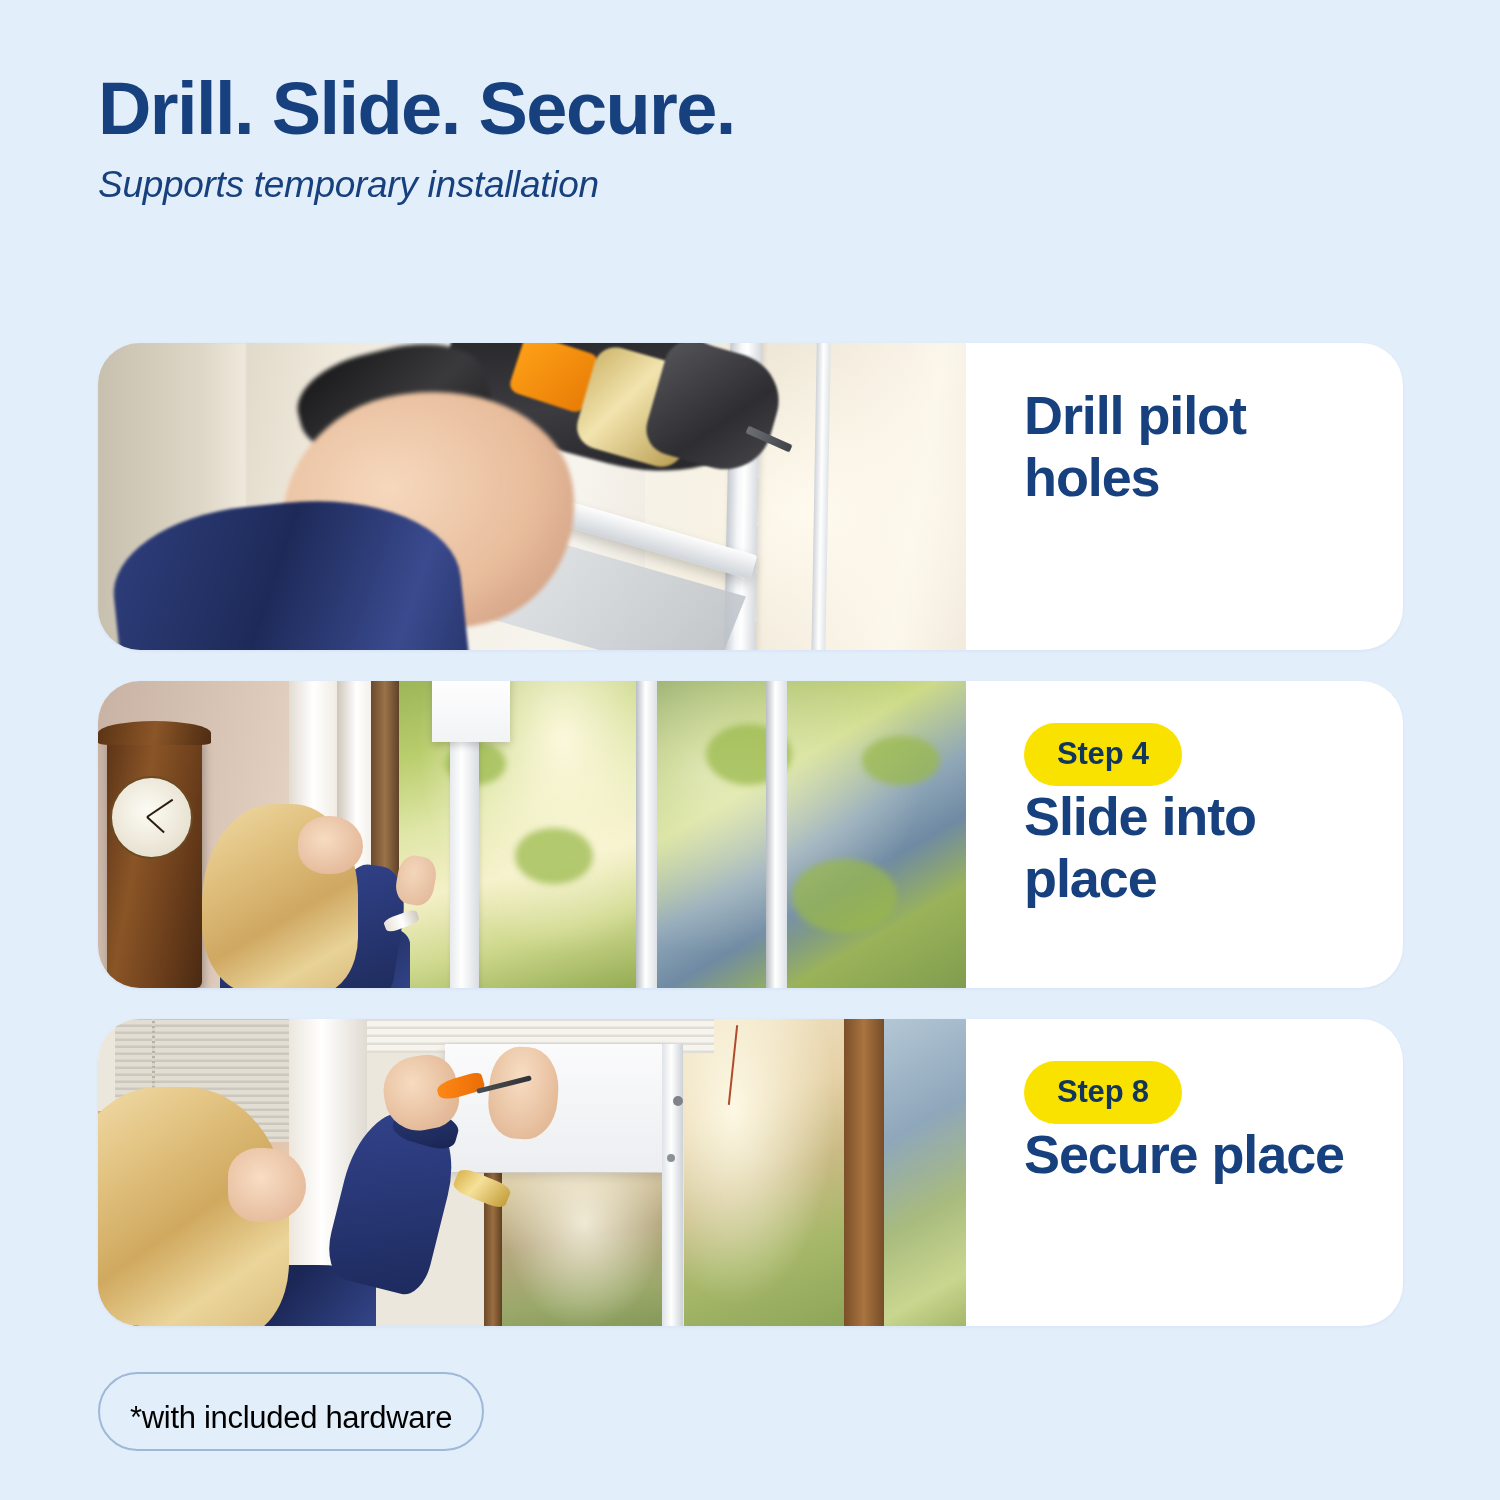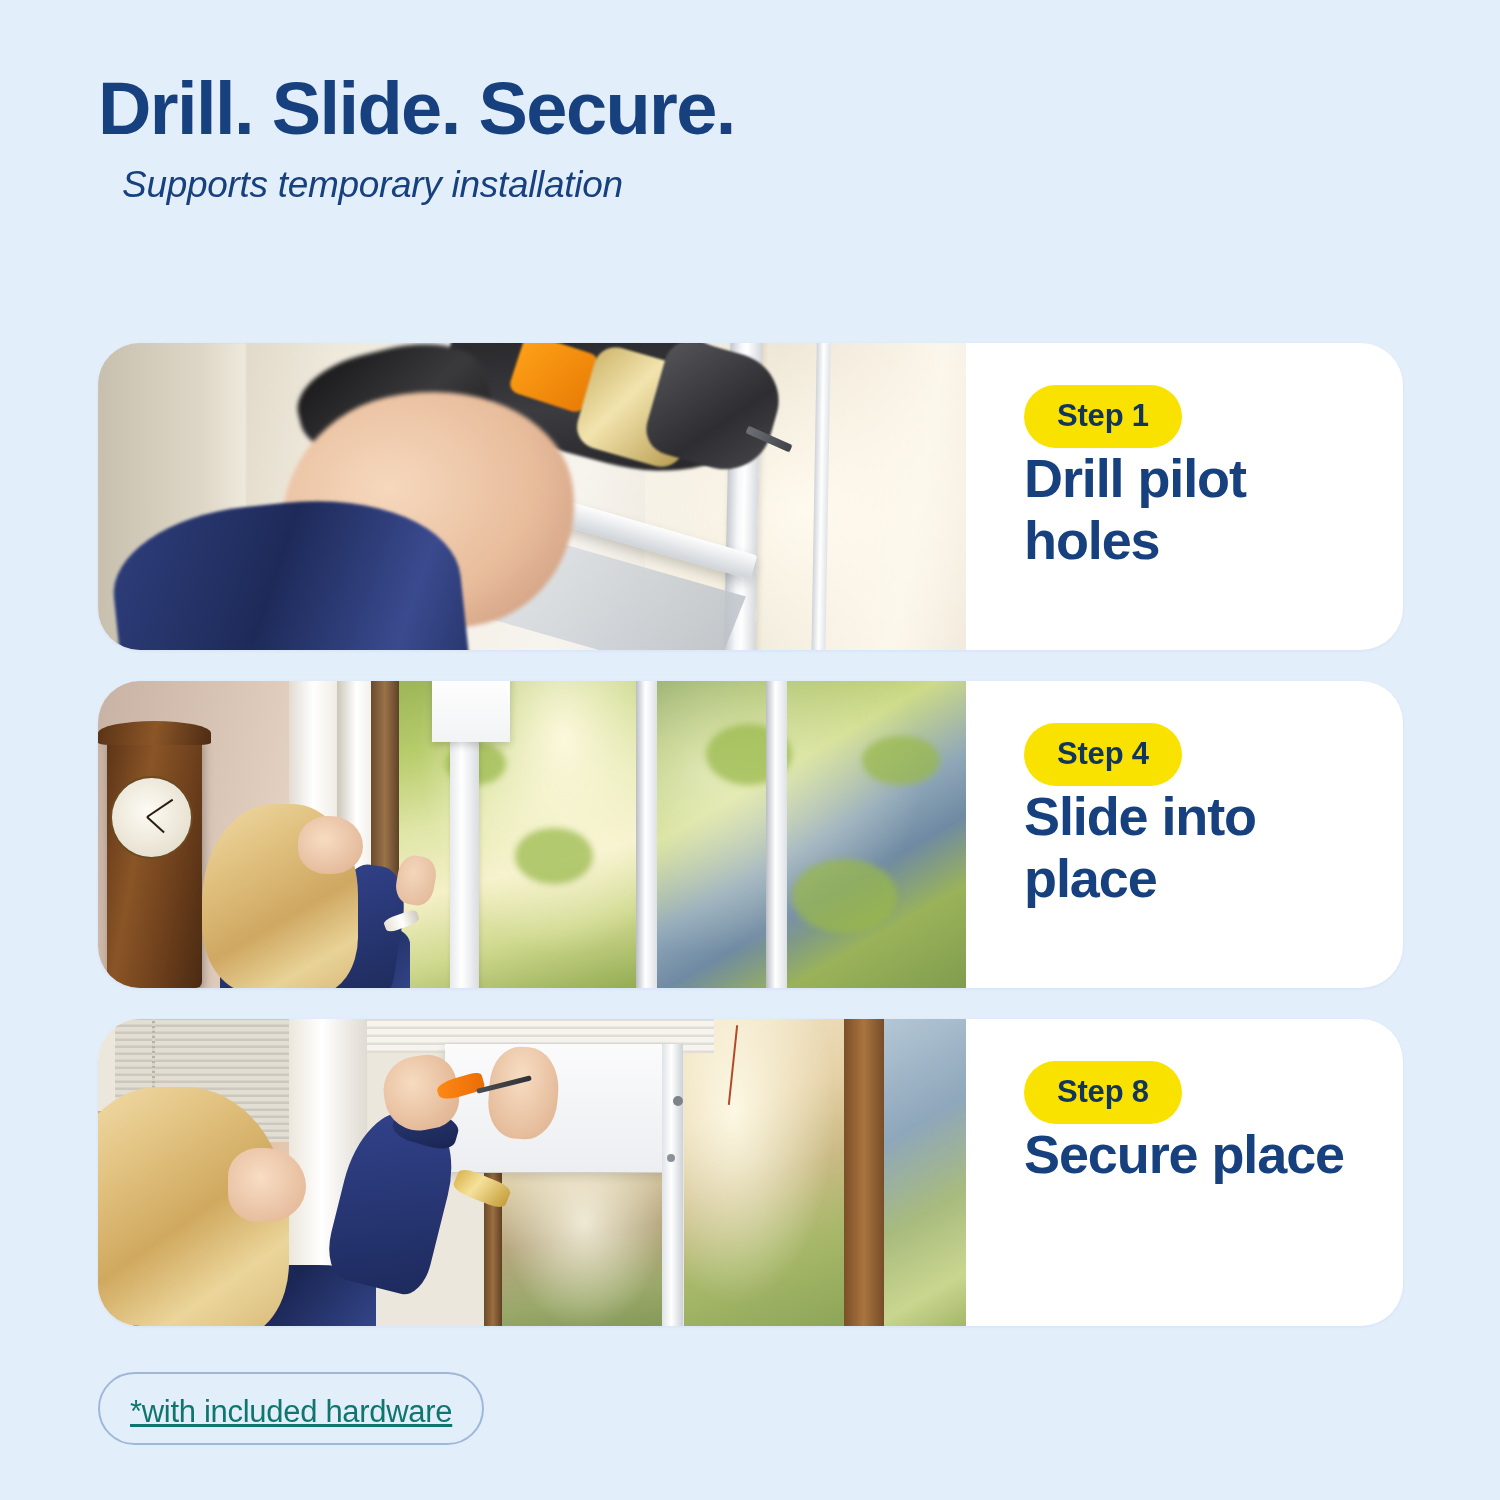--- a/index.html
+++ b/index.html
@@ -50,21 +50,20 @@
   }
 
   .tagline {
     font-size: 37px;
     font-style: italic;
     font-weight: normal;
     color: #17407e;
     letter-spacing: -0.3px;
     line-height: 1.0;
     margin-top: 20px;
-    margin-left: 24px;
   }
 
   
   .steps {
     position: absolute;
     left: 98px;
     top: 343px;
     width: 1305px;
   }
 
@@ -116,27 +115,26 @@
   }
 
   
   .footnote {
     position: absolute;
     left: 98px;
     top: 1372px;
     display: inline-block;
     border: 2px solid #9fb8d8;
     border-radius: 999px;
-    padding: 22px 30px 16px 30px;
-    color: #0f766e;
+    padding: 28px 30px 16px 30px;
+    color: #000000;
     font-size: 31px;
     letter-spacing: -0.3px;
     line-height: 1;
     background: transparent;
-    text-decoration: underline;
   }
 
   
 
   .ph { position: absolute; inset: 0; }
 
   
   .p1-bg {
     position: absolute; inset: 0;
     background:
@@ -511,21 +509,20 @@
           <div class="p1-orange"></div>
           <div class="p1-chuckGold"></div>
           <div class="p1-chuckDark"></div>
           <div class="p1-bit"></div>
           <div class="p1-sleeve"></div>
           <div class="p1-hand"></div>
           <div class="p1-blue"></div>
         </div>
       </div>
       <div class="card-body">
-        <div class="step-badge">Step 1</div>
         <div class="step-title">Drill pilot holes</div>
       </div>
     </div>
 
     <div class="card">
       <div class="card-photo">
         <div class="ph">
           <div class="p2-bg"></div>
           <div class="p2-outside"></div>
           <div class="p2-outside2"></div>

